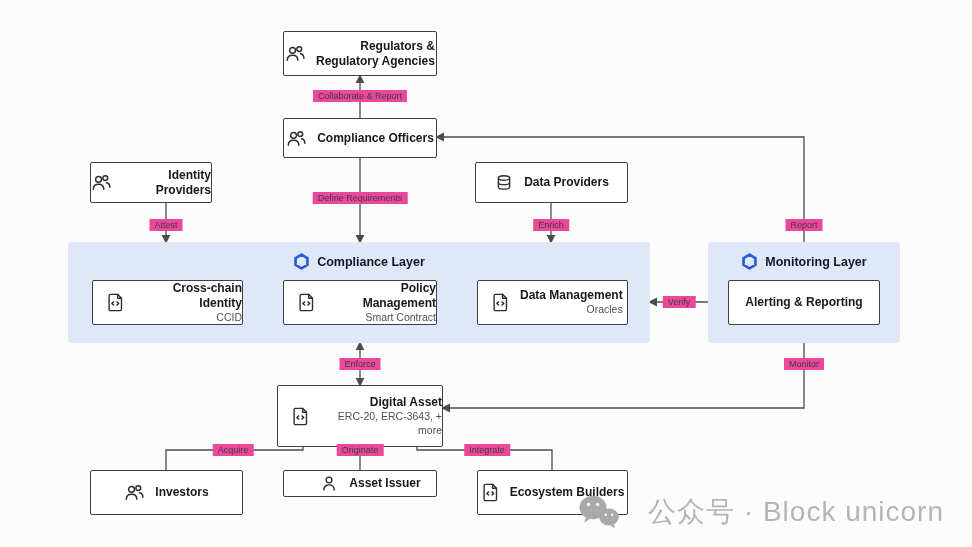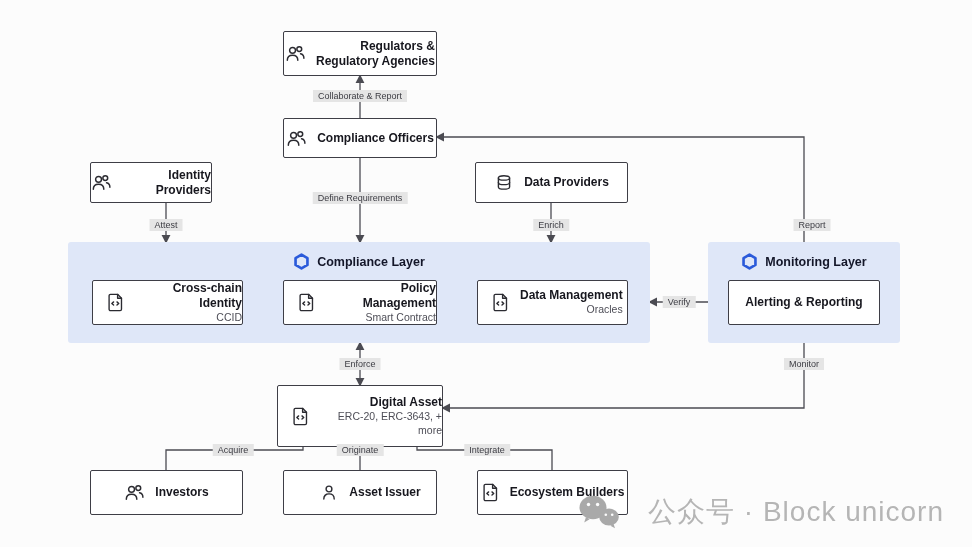--- a/index.html
+++ b/index.html
@@ -14,21 +14,21 @@
   .node { position:absolute; background:#fff; border:1.4px solid #3e3e46; border-radius:2px;
           display:flex; align-items:center; box-sizing:border-box; }
   .node.center { justify-content:center; gap:10px; }
   .node.pad { padding-left:13px; gap:10px; }
   .ic { flex:0 0 auto; display:flex; }
   .txt { display:flex; flex-direction:column; justify-content:center;text-align:right; }
   .t { font-weight:700; font-size:12px; line-height:1.25; color:#17171e; white-space:pre-line; }
   .s { font-weight:400; font-size:10.5px; line-height:1.3; color:#4e4e57; }
 
   .elabel { position:absolute; transform:translate(-50%,-50%); font-size:9px; color:#3c3c43;
-            background:#e5e5e5; padding:1px 5px; white-space:nowrap; }
+            background:#ec4899; padding:1px 5px; white-space:nowrap; }
 
   .watermark { position:absolute; right:28px; bottom:16px; display:flex; align-items:center; gap:28px; }
   .wtext { font-size:28px; color:#b5b5b5; letter-spacing:1px; white-space:nowrap; }
 </style>
 </head>
 <body>
 
 <div class="canvas">
 
   <svg class="wires" viewBox="0 0 972 547">
@@ -205,21 +205,21 @@
           <path d="M2.2,15.5 c0,-3.2 2.2,-4.9 5,-4.9 s5,1.7 5,4.9"></path>
         <circle cx="13.6" cy="4.8" r="2.3"></circle>
           <path d="M14.8,9.3 c2.2,0.4 3.2,2 3.2,4.2"></path>
       </svg>
     </span>
     <div class="txt">
         <span class="t">Investors</span>
       </div>
   </div>
 
-  <div class="node center" style="left:283px; top:470px; width:154px; height:45px;padding-left:20px;">
+  <div class="node center" style="left:283px; top:470px; width:154px; height:27px;padding-left:20px;">
     <span class="ic">
       <svg width="20" height="19" viewBox="0 0 20 18" fill="none" stroke="#2b2b31" stroke-width="1.4" stroke-linecap="round">
         <circle cx="10" cy="5.5" r="2.9"></circle>
           <path d="M4.8,15.5 c0,-3.4 2.4,-5.1 5.2,-5.1 s5.2,1.7 5.2,5.1"></path>
       </svg>
     </span>
     <div class="txt">
         <span class="t">Asset Issuer</span>
       </div>
   </div>
@@ -235,21 +235,21 @@
     </span>
     <div class="txt">
         <span class="t">Ecosystem Builders</span>
       </div>
   </div>
 
   <span class="elabel" style="left:360px; top:96px;">Collaborate &amp; Report</span>
   <span class="elabel" style="left:360px; top:198px;">Define Requirements</span>
   <span class="elabel" style="left:166px; top:225px;">Attest</span>
   <span class="elabel" style="left:551px; top:225px;">Enrich</span>
-  <span class="elabel" style="left:804px; top:225px;margin-left:8px;">Report</span>
+  <span class="elabel" style="left:804px; top:225px;">Report</span>
   <span class="elabel" style="left:679px; top:302px;">Verify</span>
   <span class="elabel" style="left:360px; top:364px;">Enforce</span>
   <span class="elabel" style="left:804px; top:364px;">Monitor</span>
   <span class="elabel" style="left:233px; top:450px;">Acquire</span>
   <span class="elabel" style="left:360px; top:450px;">Originate</span>
   <span class="elabel" style="left:487px; top:450px;">Integrate</span>
 
   <div class="watermark">
     <span class="ic">
       <svg width="42" height="36" viewBox="0 0 42 36">

